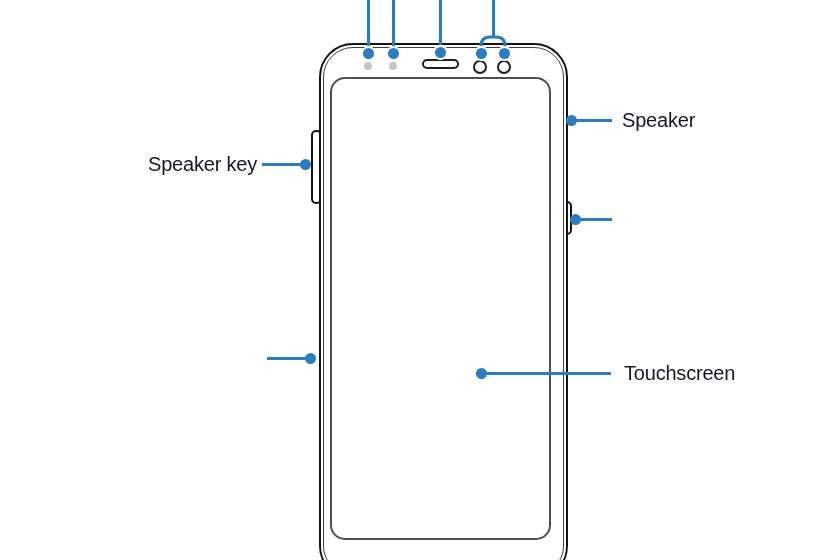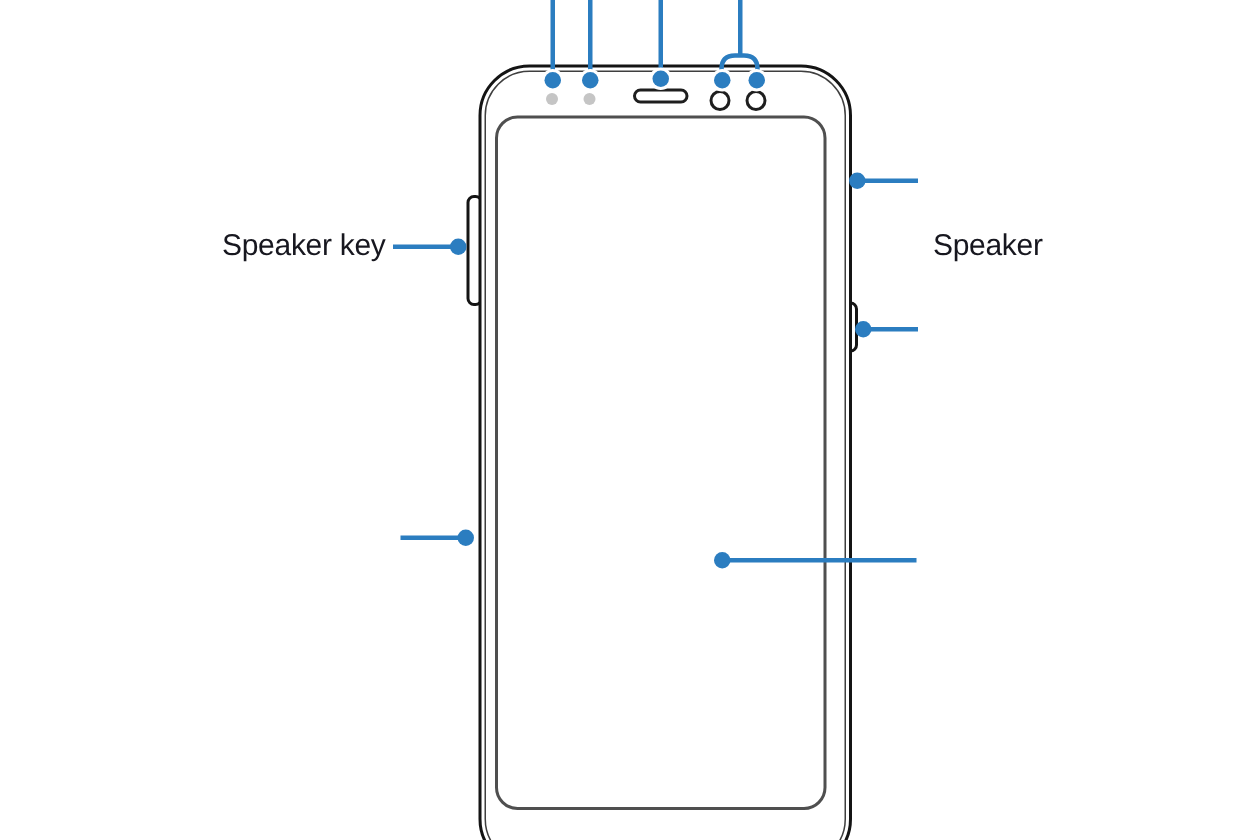--- a/index.html
+++ b/index.html
@@ -108,21 +108,22 @@
 
   <div class="abs c-line-h" style="left:262px;top:162.5px;width:45px;"></div>
   <div class="abs c-dot" style="left:300px;top:158.5px;"></div>
   <div class="abs label right-align" style="left:60px;top:152.5px;width:197px;">Speaker key</div>
 
   <div class="abs c-line-h" style="left:267px;top:356.5px;width:45px;"></div>
   <div class="abs c-dot" style="left:305px;top:352.5px;"></div>
 
   <div class="abs c-line-h" style="left:571px;top:118.5px;width:41px;"></div>
   <div class="abs c-dot" style="left:565.5px;top:114.5px;"></div>
-  <div class="abs label" style="left:622px;top:108.5px;margin-top:44px;">Speaker</div>
+  <div class="abs label" style="left:622px;top:108.5px;">Speaker</div>
 
   <div class="abs c-line-h" style="left:575px;top:217.5px;width:37px;"></div>
   <div class="abs c-dot" style="left:569.5px;top:213.5px;"></div>
 
   <div class="abs c-line-h" style="left:481px;top:371.5px;width:130px;"></div>
   <div class="abs c-dot" style="left:475.5px;top:367.5px;"></div>
+  <div class="abs label" style="left:624px;top:361.5px;">Touchscreen</div>
 
 </div>
 
 </body></html>

